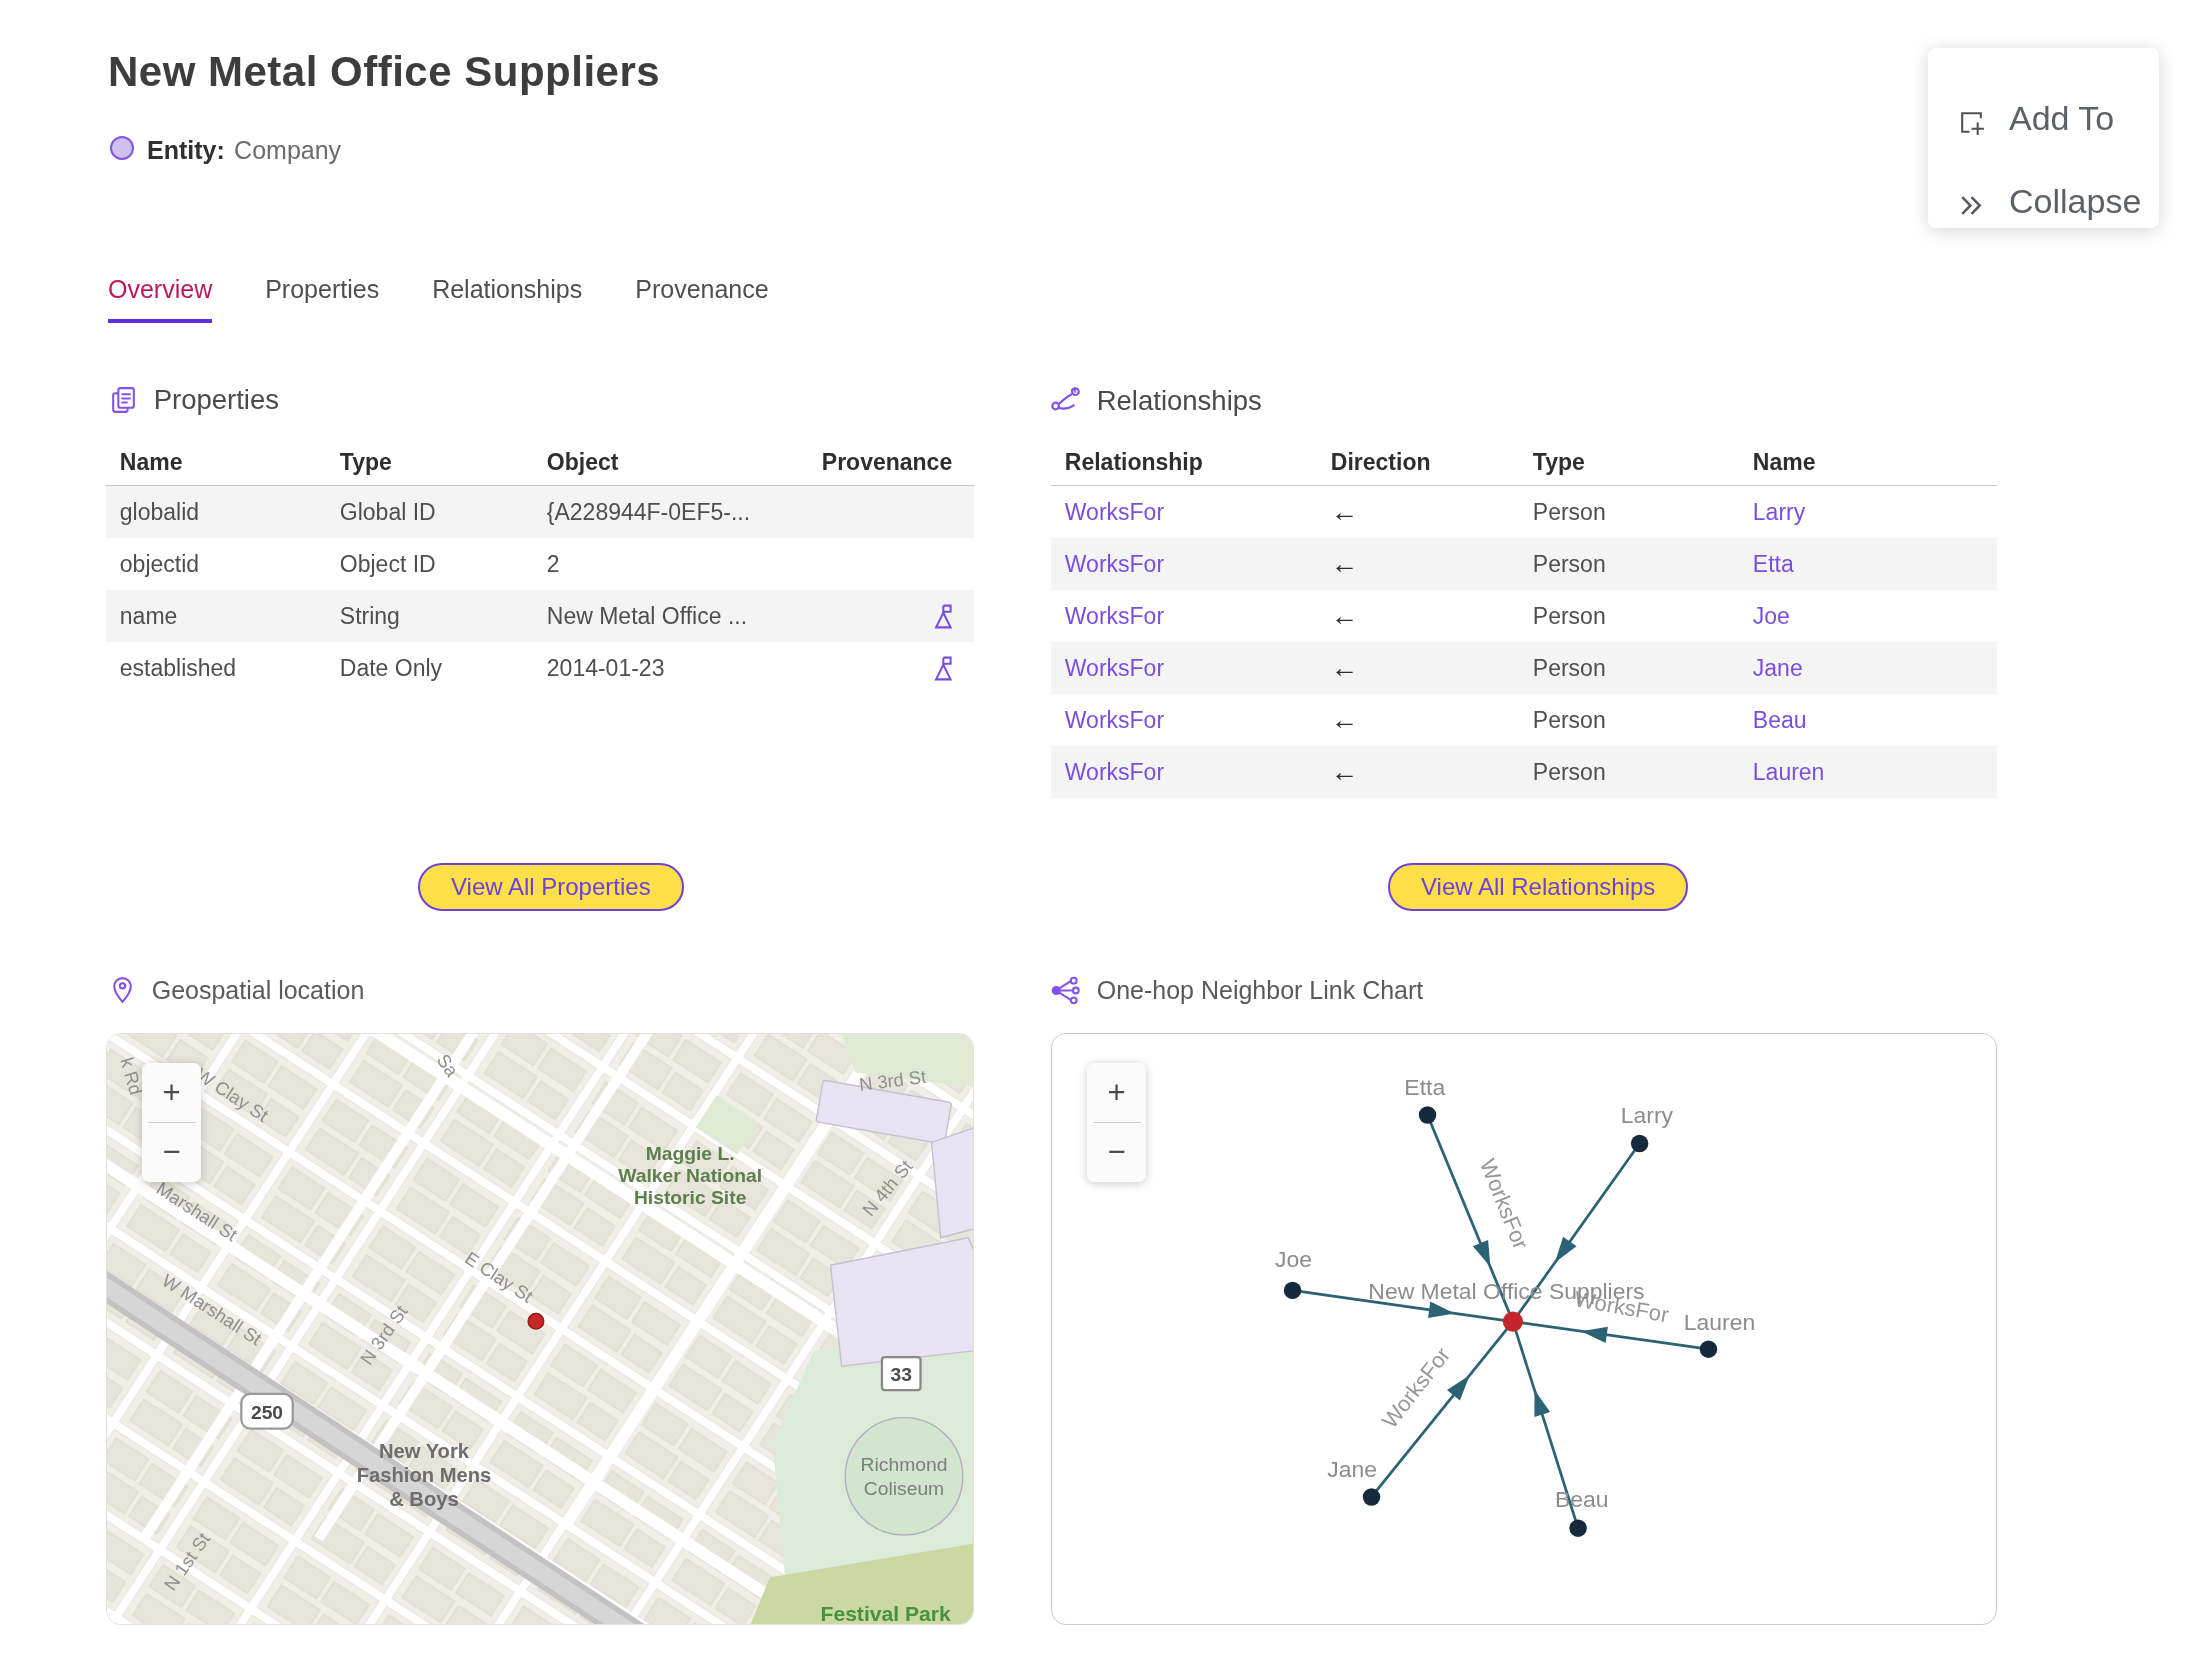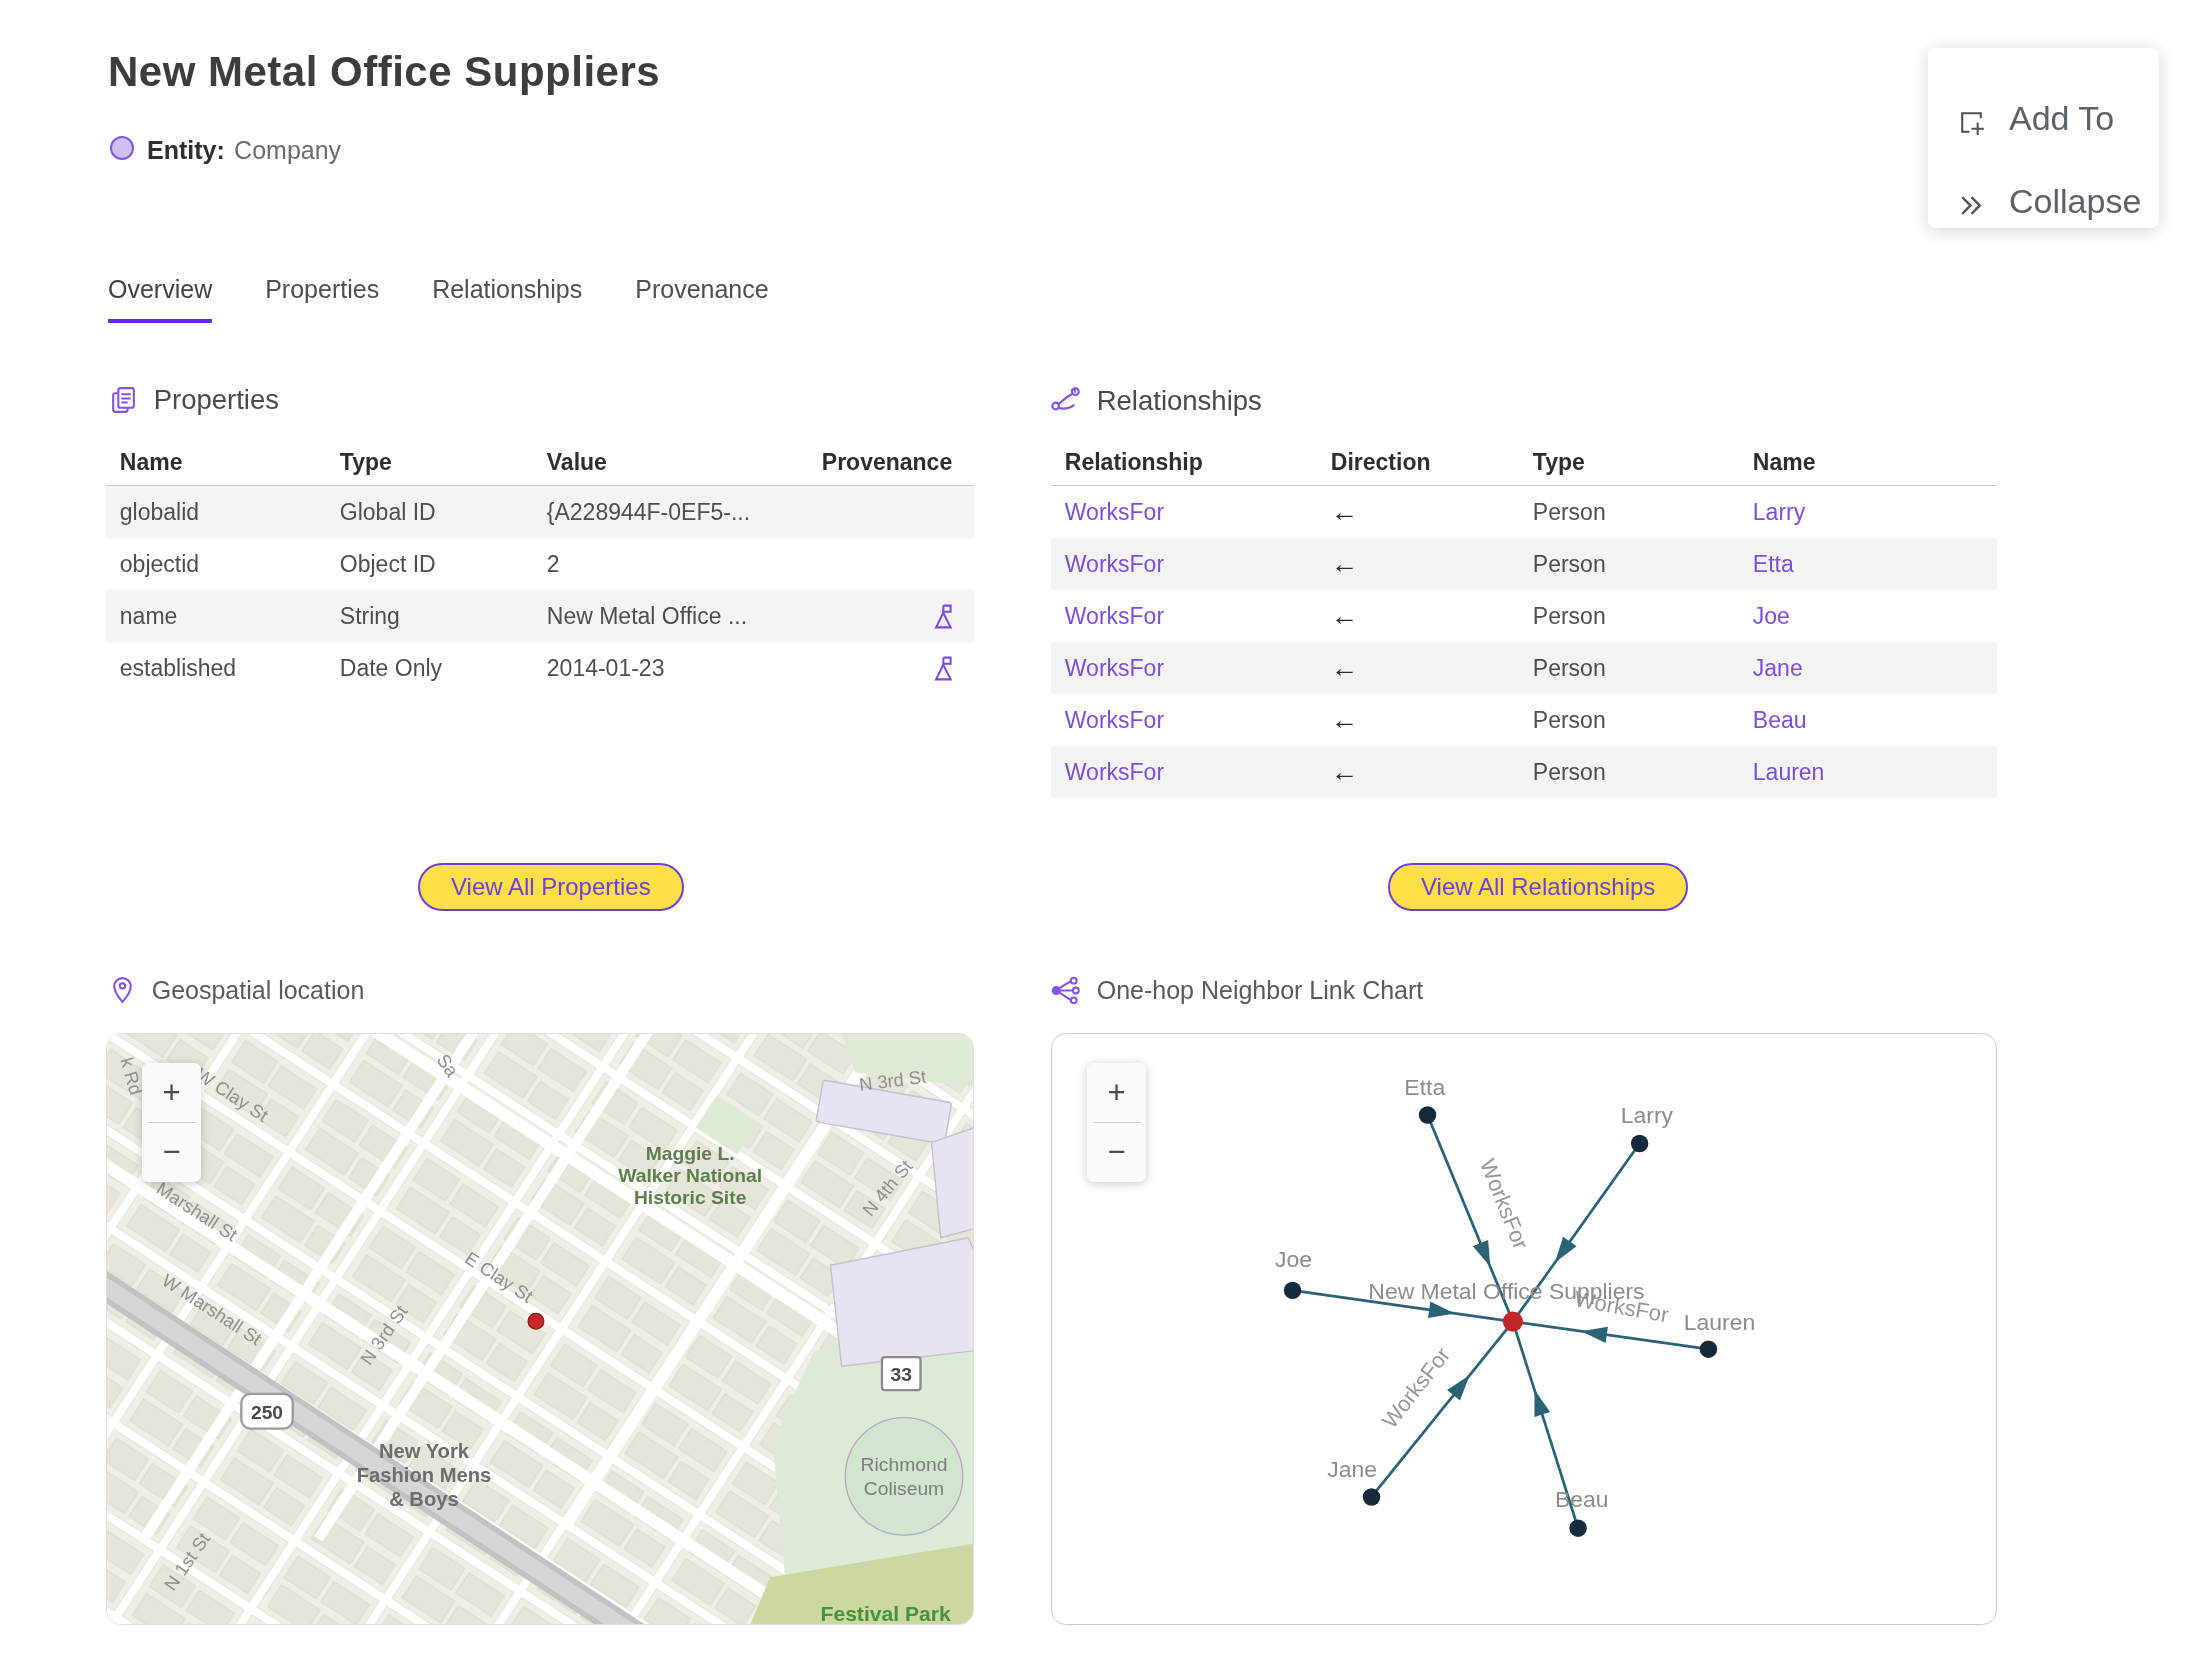--- a/index.html
+++ b/index.html
@@ -14,21 +14,21 @@
 
   
   .actions-card{position:absolute;left:1928px;top:48px;width:231px;height:180px;background:#fff;border-radius:7.3px;
     box-shadow:0 2.8px 16.5px rgba(0,0,0,.16);padding:7.3px 0;box-sizing:border-box;}
   .action-item{display:flex;align-items:flex-end;gap:22px;height:83px;padding-left:28px;cursor:pointer;color:#5d6166;font-size:34px;}
   .action-item svg{flex:none;}
 
   
   .tabs{position:absolute;left:108px;top:275px;display:flex;gap:53px;font-size:25px;color:#4f4f4f;}
   .tab{padding-bottom:14.7px;cursor:pointer;}
-  .tab.active{color:#404040;border-bottom:4.6px solid #5f2ee0;}
+  .tab.active{color:#be185d;border-bottom:4.6px solid #5f2ee0;}
 
   
   .section-header{position:absolute;display:flex;align-items:center;gap:14.7px;font-size:27.5px;color:#4a4a4a;}
   .section-header svg{flex:none;}
 
   
   .tbl{position:absolute;font-size:23px;color:#4e4e4e;}
   .trow{display:grid;align-items:center;height:52px;}
   .thead{height:46px;font-weight:700;color:#2e2e2e;border-bottom:1.8px solid #c9c9c9;}
   .striped{background:#f4f4f4;}
@@ -99,21 +99,21 @@
       <rect x="10" y="3" width="15" height="19" rx="2" fill="#fff"></rect>
       <path d="M13 9 h9 M13 13 h9 M13 17 h6"></path>
     </svg>
     <span>Properties</span>
   </div>
 
   <div class="tbl ptable" style="left:106px;top:439px;width:868px;">
     <div class="trow thead">
       <div>Name</div>
       <div>Type</div>
-      <div>Value</div>
+      <div>Object</div>
       <div>Provenance</div>
     </div>
     <div class="trow striped">
       <div>globalid</div>
       <div>Global ID</div>
       <div>{A228944F-0EF5-...</div>
         <div></div>
     </div>
     <div class="trow">
       <div>objectid</div>

